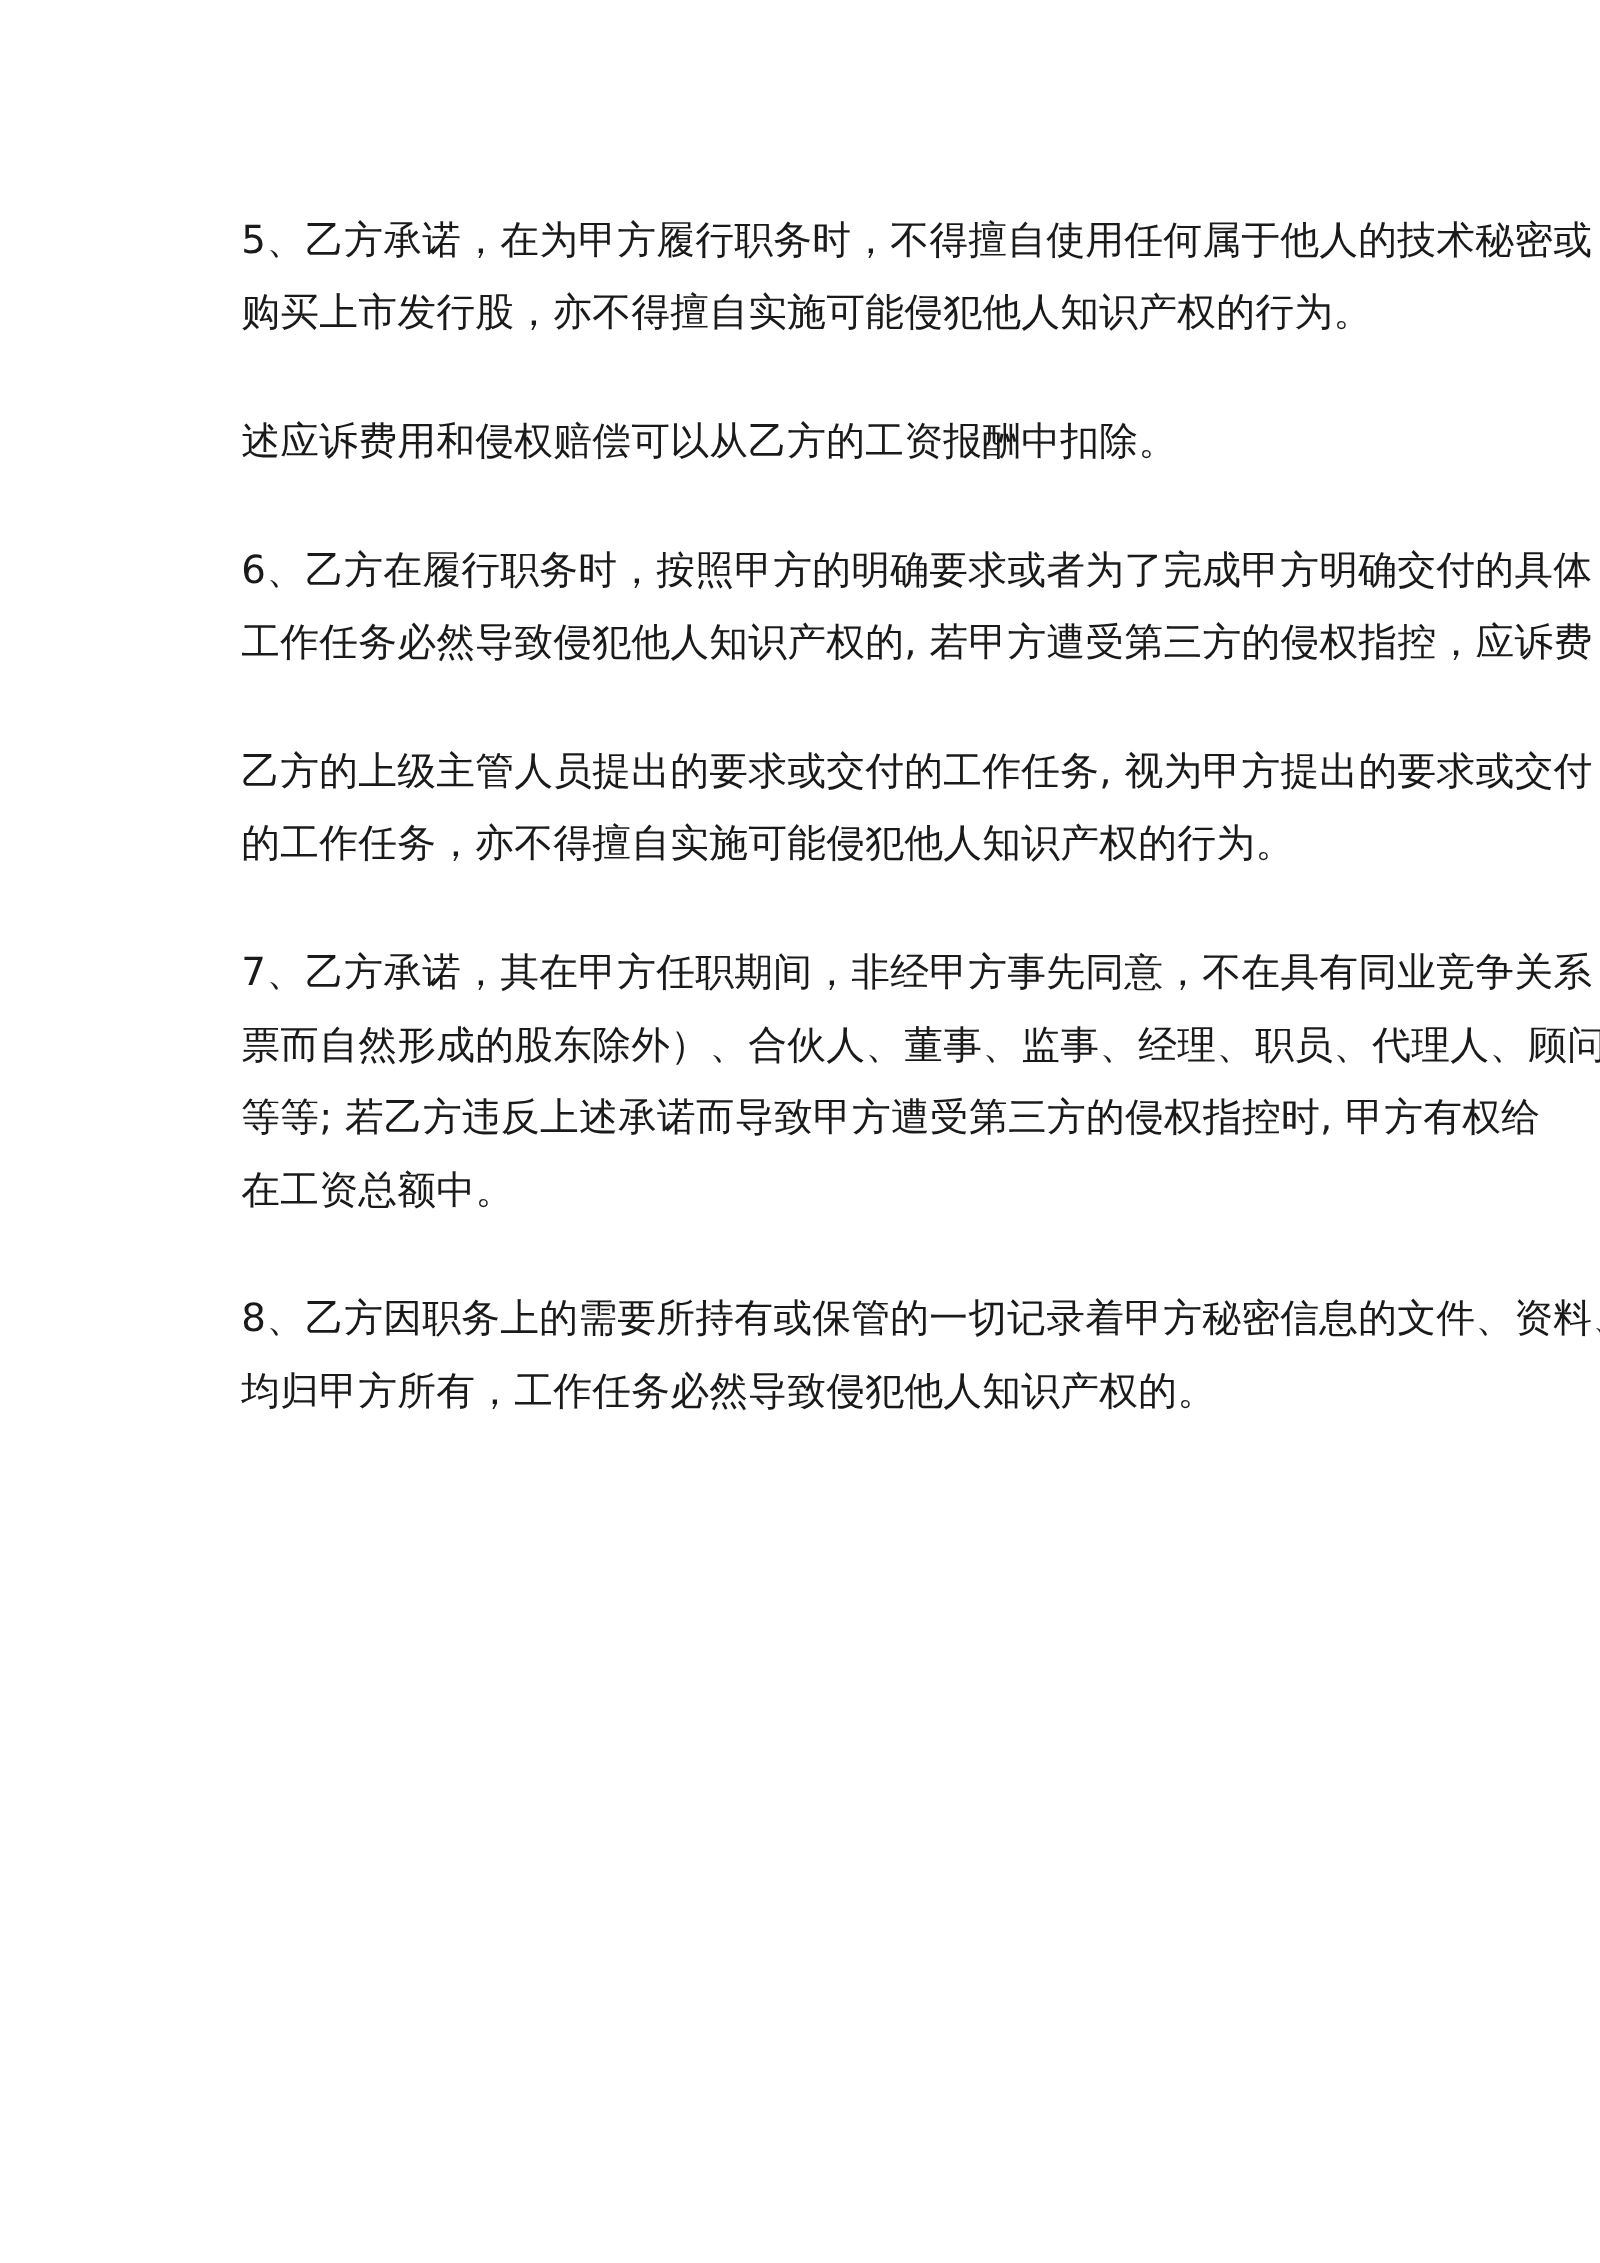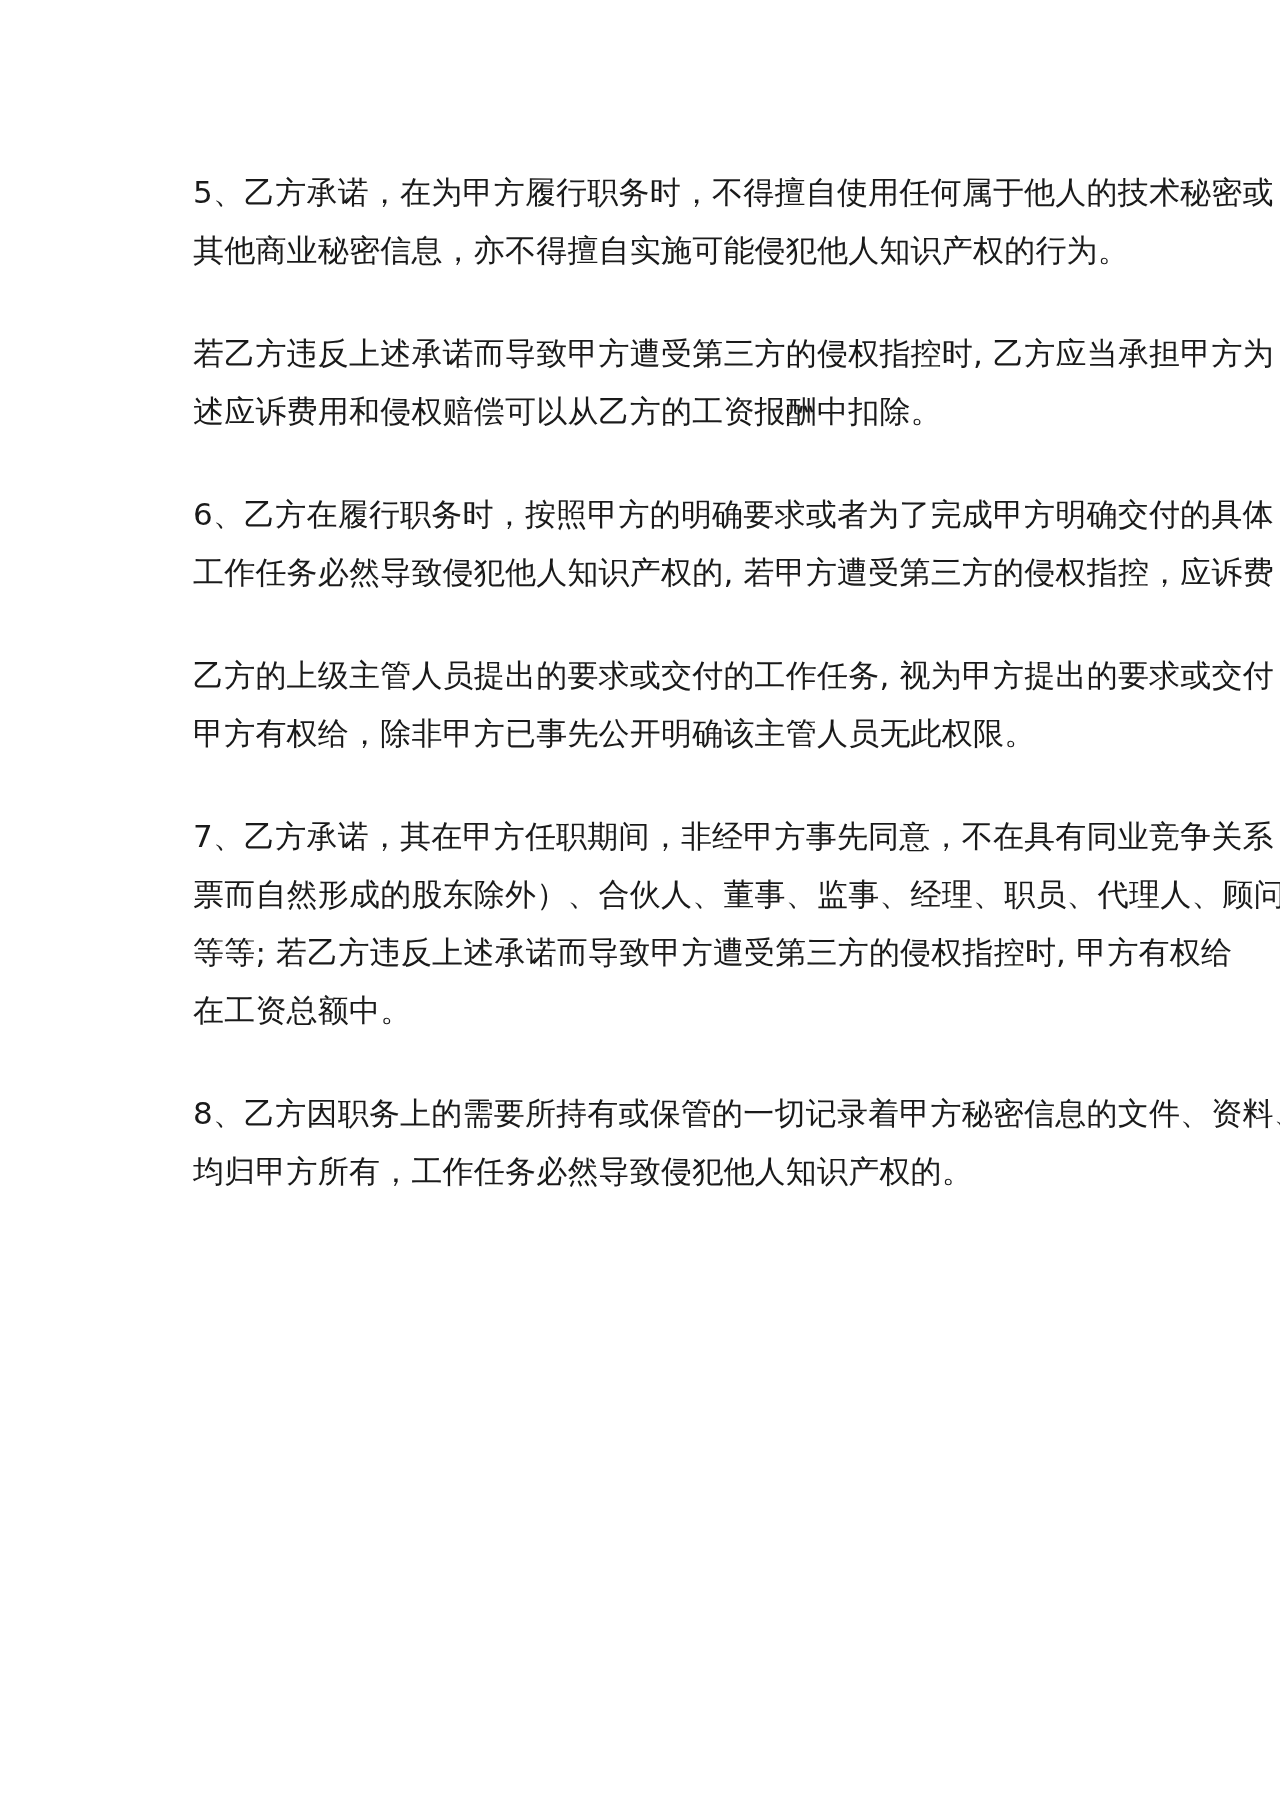--- a/index.html
+++ b/index.html
@@ -42,36 +42,35 @@
     }
   </style>
 </head>
 <body>
 
 <div class="page">
   <div class="content">
 
     <div class="para">
       <span class="line">5、乙方承诺，在为甲方履行职务时，不得擅自使用任何属于他人的技术秘密或</span>
-      <span class="line">其他商业秘密信息，亦不得擅自实施可能侵犯他人知识产权的行为。</span>
+      <span class="line">购买上市发行股，亦不得擅自实施可能侵犯他人知识产权的行为。</span>
     </div>
 
     <div class="para">
-      <span class="line">若乙方违反上述承诺而导致甲方遭受第三方的侵权指控时, 乙方应当承担甲方为</span>
       <span class="line">述应诉费用和侵权赔偿可以从乙方的工资报酬中扣除。</span>
     </div>
 
     <div class="para">
       <span class="line">6、乙方在履行职务时，按照甲方的明确要求或者为了完成甲方明确交付的具体</span>
       <span class="line">工作任务必然导致侵犯他人知识产权的, 若甲方遭受第三方的侵权指控，应诉费</span>
     </div>
 
     <div class="para">
       <span class="line">乙方的上级主管人员提出的要求或交付的工作任务, 视为甲方提出的要求或交付</span>
-      <span class="line">甲方有权给，除非甲方已事先公开明确该主管人员无此权限。</span>
+      <span class="line">的工作任务，亦不得擅自实施可能侵犯他人知识产权的行为。</span>
     </div>
 
     <div class="para">
       <span class="line">7、乙方承诺，其在甲方任职期间，非经甲方事先同意，不在具有同业竞争关系</span>
       <span class="line">票而自然形成的股东除外）、合伙人、董事、监事、经理、职员、代理人、顾问</span>
       <span class="line">等等; 若乙方违反上述承诺而导致甲方遭受第三方的侵权指控时, 甲方有权给</span>
       <span class="line">在工资总额中。</span>
     </div>
 
     <div class="para">

